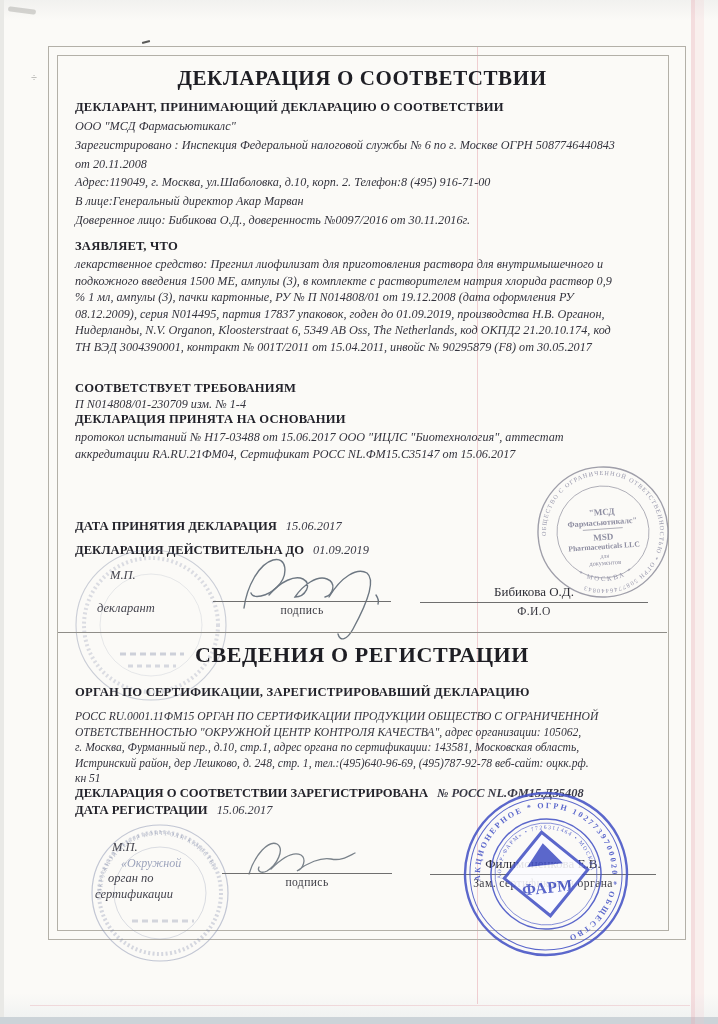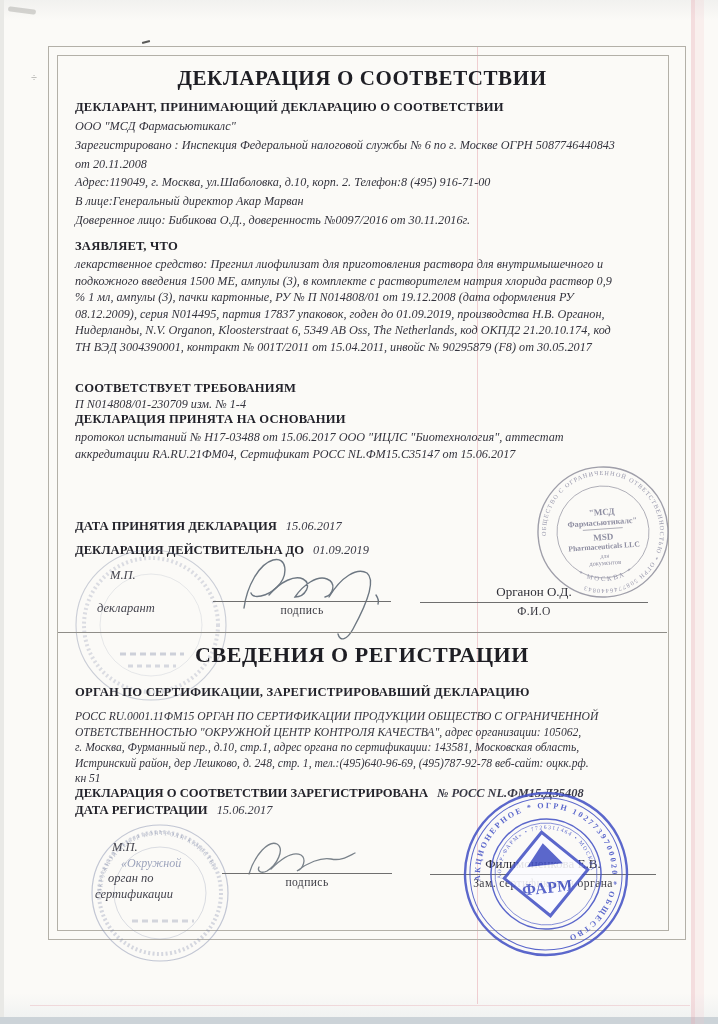--- a/index.html
+++ b/index.html
@@ -93,21 +93,21 @@
     <g fill="none" stroke="#55616e" stroke-width="1.4" stroke-linecap="round" opacity=".85">
       <path d="M 16,70 C 19,48 31,26 45,22 C 59,18 61,37 49,49 C 39,59 25,61 23,55"></path>
       <path d="M 41,57 C 53,43 67,37 75,41 C 85,46 77,59 67,59 C 75,47 89,37 99,41 C 109,45 105,57 97,59"></path>
       <path d="M 101,59 C 113,39 129,29 139,35 C 149,43 137,69 125,91 C 119,102 112,104 110,96"></path>
       <path d="M 148,57 C 150,60 151,63 150,66"></path>
     </g>
   </svg>
   <div class="abs sig-line" style="left:213px;top:601px;width:178px;"></div>
   <div class="abs sig-label" style="left:213px;top:604px;width:178px;">подпись</div>
 
-  <div class="abs sig-name" style="left:420px;top:584px;width:228px;">Органон О.Д.</div>
+  <div class="abs sig-name" style="left:420px;top:584px;width:228px;">Бибикова О.Д.</div>
   <div class="abs sig-line" style="left:420px;top:602px;width:228px;"></div>
   <div class="abs sig-label" style="left:420px;top:605px;width:228px;">Ф.И.О</div>
 
   <svg class="abs" style="left:533px;top:462px;transform:rotate(-4deg);opacity:.82;" width="140" height="140" viewBox="0 0 140 140">
     <defs>
       <path id="msdTop" d="M 70,70 m -57,0 a 57,57 0 1,1 114,0 a 57,57 0 1,1 -114,0"></path>
       <path id="msdBot" d="M 70,70 m -49,0 a 49,49 0 0,0 98,0"></path>
     </defs>
     <circle cx="70" cy="70" r="65" fill="none" stroke="#8b8b99" stroke-width="1.4"></circle>
     <circle cx="70" cy="70" r="46" fill="none" stroke="#8b8b99" stroke-width=".8"></circle>

